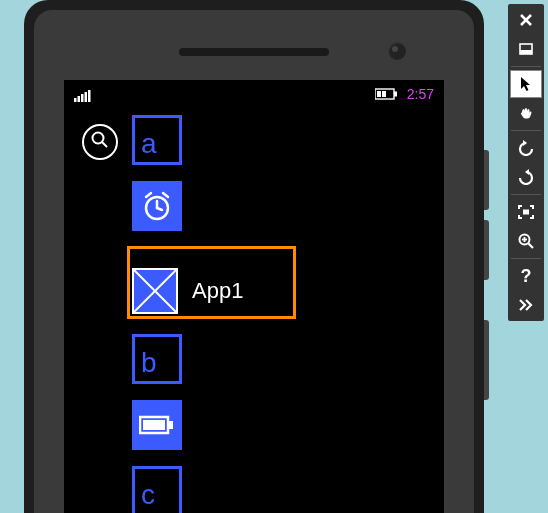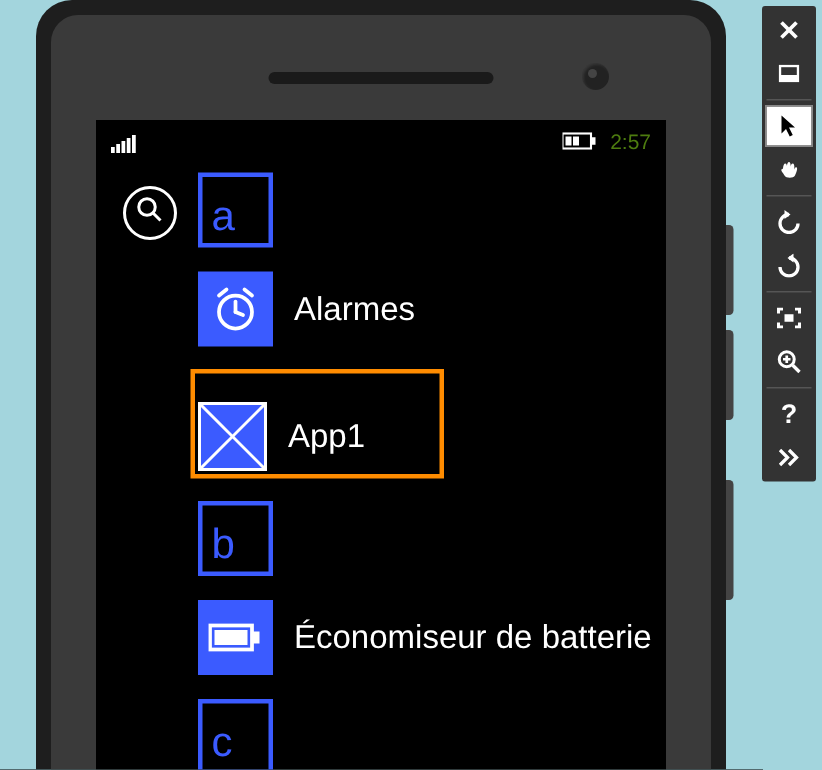--- a/index.html
+++ b/index.html
@@ -76,21 +76,21 @@
     right: 30px;
     bottom: 0;
     background: #000;
   }
 
   .status-bar {
     display: flex;
     justify-content: space-between;
     align-items: flex-end;
     padding: 6px 10px 2px;
-    color: #4d7c0f;
+    color: #d946ef;
     font-size: 12px;
   }
   .status-right { display: flex; align-items: center; gap: 8px; font-size: 14px;}
   .signal-icon svg, .battery-icon svg { display:block; }
 
   .app-list {
     position: relative;
     padding: 10px 0 0 0;
   }
   .search-btn {
@@ -239,21 +239,20 @@
           <div class="row">
             <div class="tile filled">
               <svg width="34" height="34" viewBox="0 0 34 34">
                 <circle cx="17" cy="19" r="11" fill="none" stroke="#fff" stroke-width="2.5"></circle>
                 <line x1="17" y1="19" x2="17" y2="12" stroke="#fff" stroke-width="2.5" stroke-linecap="round"></line>
                 <line x1="17" y1="19" x2="22" y2="21" stroke="#fff" stroke-width="2.5" stroke-linecap="round"></line>
                 <line x1="6" y1="8" x2="11" y2="4" stroke="#fff" stroke-width="2.5" stroke-linecap="round"></line>
                 <line x1="28" y1="8" x2="23" y2="4" stroke="#fff" stroke-width="2.5" stroke-linecap="round"></line>
               </svg>
             </div>
-            <div class="app-label">Alarmes</div>
           </div>
 
           <div class="row selected">
             <div class="placeholder">
               <svg width="46" height="46" viewBox="0 0 46 46">
                 <rect x="1" y="1" width="44" height="44" fill="none" stroke="#fff" stroke-width="2"></rect>
                 <line x1="1" y1="1" x2="45" y2="45" stroke="#fff" stroke-width="2"></line>
                 <line x1="45" y1="1" x2="1" y2="45" stroke="#fff" stroke-width="2"></line>
               </svg>
             </div>
@@ -265,21 +264,20 @@
           </div>
 
           <div class="row">
             <div class="tile filled">
               <svg width="36" height="20" viewBox="0 0 36 20">
                 <rect x="1" y="2" width="28" height="16" fill="none" stroke="#fff" stroke-width="2.5"></rect>
                 <rect x="4" y="5" width="22" height="10" fill="#fff"></rect>
                 <rect x="29" y="6" width="5" height="8" fill="#fff"></rect>
               </svg>
             </div>
-            <div class="app-label">Économiseur de batterie</div>
           </div>
 
           <div class="row">
             <div class="tile letter">c</div>
           </div>
 
         </div>
       </div>
 
     </div>

